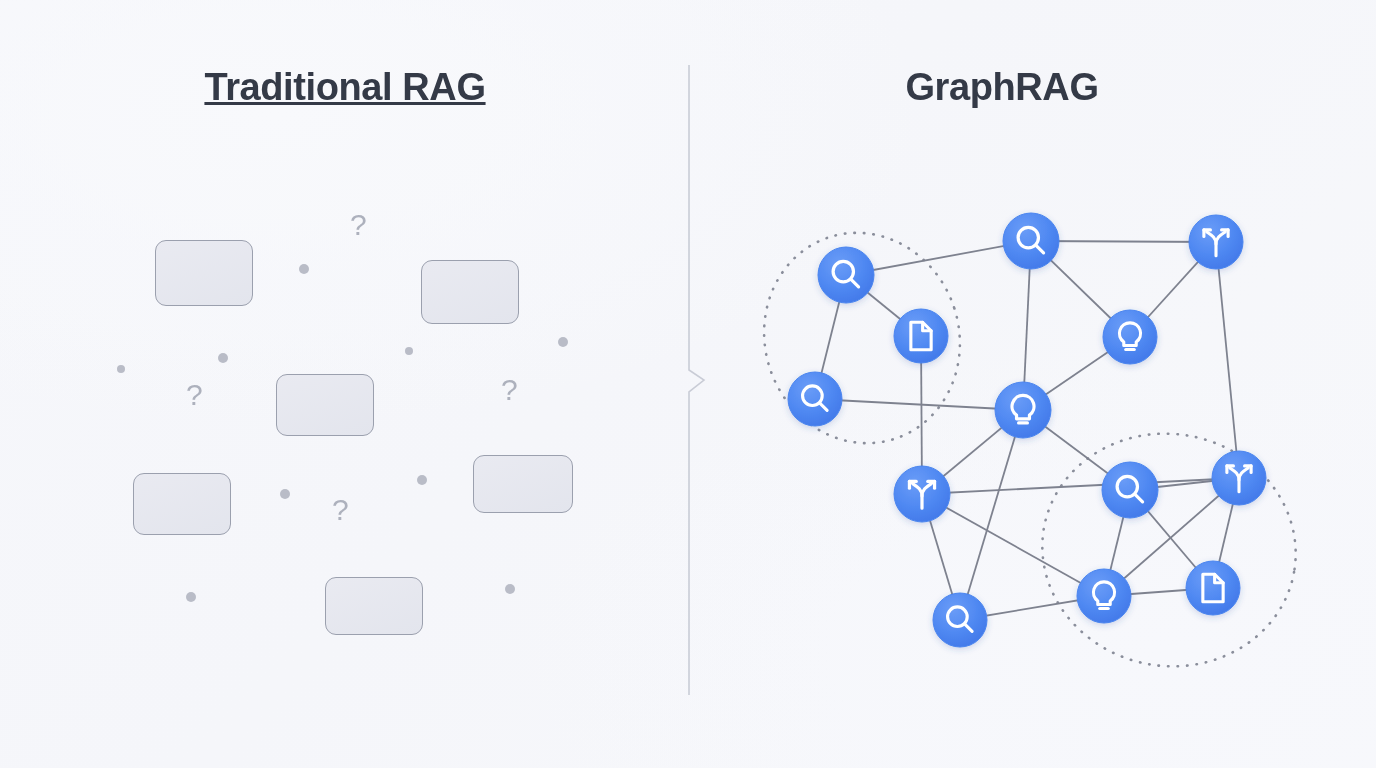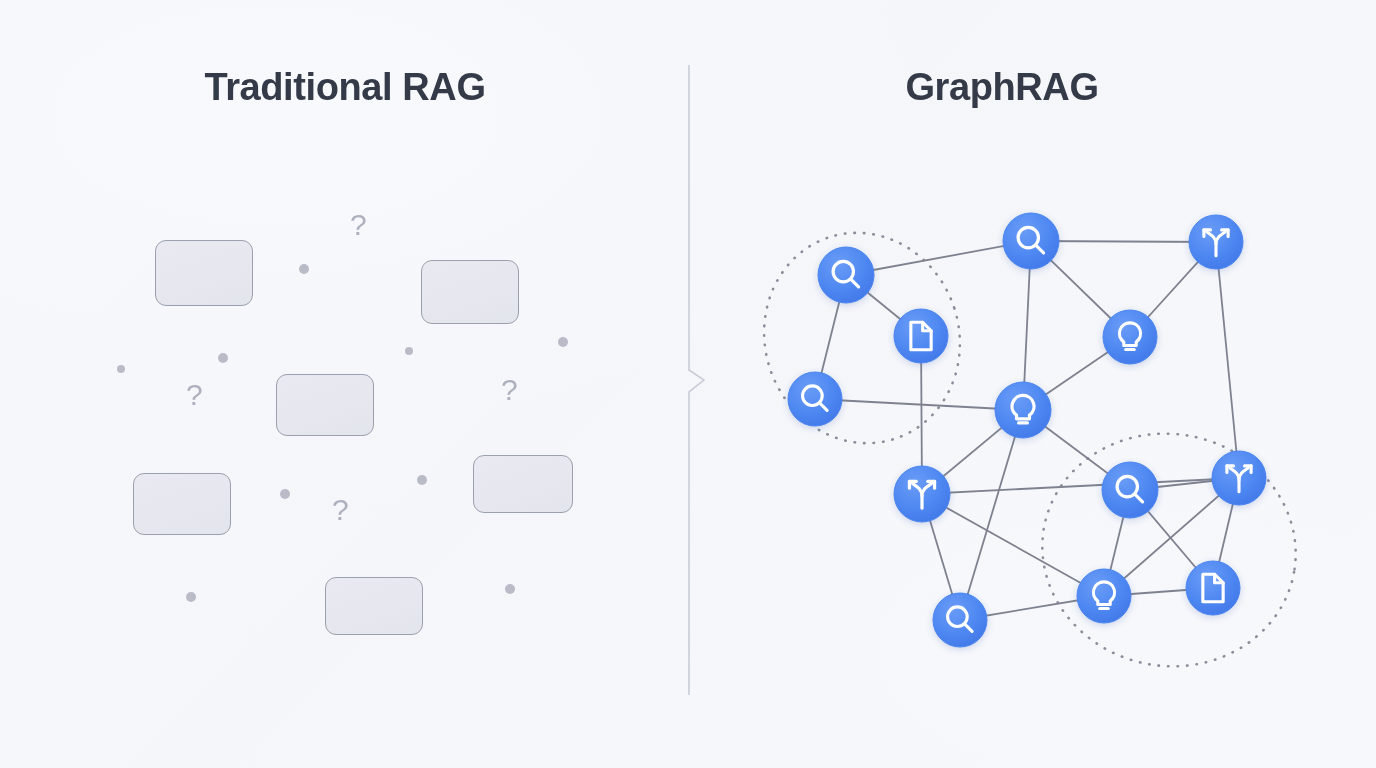--- a/index.html
+++ b/index.html
@@ -28,21 +28,21 @@
   .panel-title {
     position: absolute;
     top: 66px;
     font-size: 38px;
     font-weight: bold;
     color: #343a47;
     letter-spacing: -0.4px;
     white-space: nowrap;
     text-align: center;
   }
-  #title-left  { left: 0;    width: 690px; }
+  #title-left  { left: 0;    width: 690px; text-decoration: underline; }
   #title-right { left: 690px; width: 624px; }
 
   
   #divider { position: absolute; left: 660px; top: 50px; width: 60px; height: 660px; }
 
   
   #left-panel  { position: absolute; left: 0;   top: 0; width: 690px; height: 768px; }
   #right-panel { position: absolute; left: 690px; top: 0; width: 686px; height: 768px; }
 
   .doc-card {

